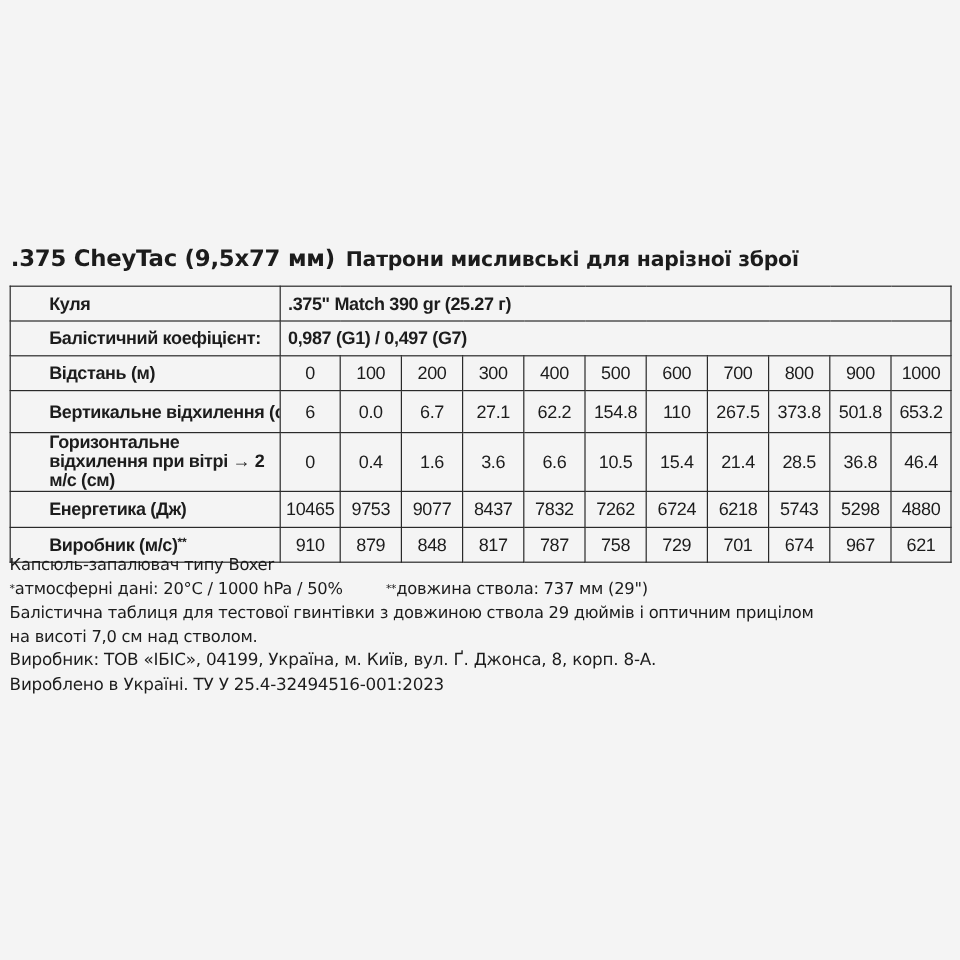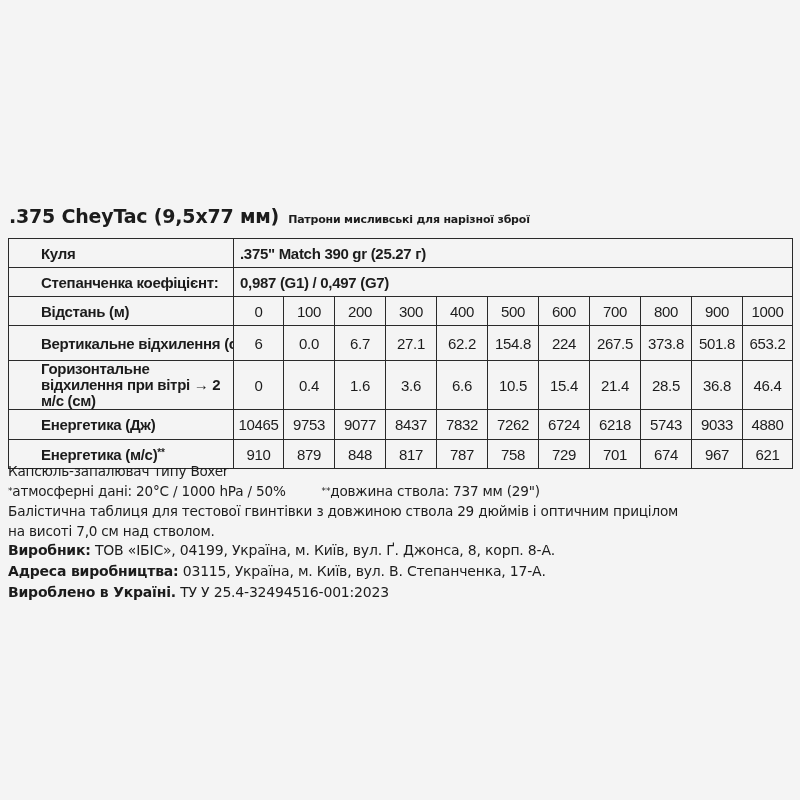--- a/index.html
+++ b/index.html
@@ -22,21 +22,21 @@
       white-space: nowrap;
       font-family: "DejaVu Sans", sans-serif;
     }
     .title .main {
       font-weight: bold;
       font-size: 19px;
       letter-spacing: -0.2px;
     }
     .title .sub {
       font-weight: bold;
-      font-size: 11px;
+      font-size: 17px;
       margin-left: 4px;
       letter-spacing: -0.2px;
     }
     table.ballistic {
       position: absolute;
       left: 8px;
       top: 238px;
       width: 784px;
       border-collapse: collapse;
       table-layout: fixed;
@@ -102,21 +102,21 @@
       position: absolute;
       left: 8px;
       top: 540px;
       font-family: "DejaVu Sans", sans-serif;
       font-size: 14px;
       line-height: 21px;
       letter-spacing: -0.2px;
       white-space: nowrap;
     }
     .company .line { display: block; }
-    .company b { font-weight: bold; }
+    .company b { font-weight: normal; }
   </style>
 </head>
 <body>
 
 <div class="title">
   <span class="main">.375 CheyTac (9,5x77 мм)</span>
   <span class="sub">Патрони мисливські для нарізної зброї</span>
 </div>
 
 <table class="ballistic">
@@ -133,21 +133,21 @@
     <col style="width:51px">
       <col style="width:51px">
       <col style="width:50px">
   </colgroup>
   <tbody>
       <tr class="mid">
     <td class="label">Куля</td>
     <td class="span-val" colspan="11">.375" Match 390 gr (25.27 г)</td>
   </tr>
   <tr class="mid">
-    <td class="label">Степанченка коефіцієнт:</td>
+    <td class="label">Балістичний коефіцієнт:</td>
     <td class="span-val" colspan="11">0,987 (G1) / 0,497 (G7)</td>
   </tr>
 
   <tr class="mid">
     <td class="label"><span>Відстань (м)</span></td>
     <td class="num">0</td>
     <td class="num">100</td>
     <td class="num">200</td>
     <td class="num">300</td>
     <td class="num">400</td>
@@ -160,21 +160,21 @@
   </tr>
 
   <tr class="tall">
     <td class="label"><span>Вертикальне відхилення (см)</span><sup class="mark">*</sup></td>
     <td class="num">6</td>
     <td class="num">0.0</td>
     <td class="num">6.7</td>
     <td class="num">27.1</td>
     <td class="num">62.2</td>
     <td class="num">154.8</td>
-    <td class="num">224</td>
+    <td class="num">110</td>
     <td class="num">267.5</td>
     <td class="num">373.8</td>
     <td class="num">501.8</td>
     <td class="num">653.2</td>
   </tr>
 
   <tr>
     <td class="label two-line" style="height:36px"><span>Горизонтальне відхилення при вітрі → 2 м/с (см)</span></td>
     <td class="num">0</td>
     <td class="num">0.4</td>
@@ -193,26 +193,26 @@
     <td class="label"><span>Енергетика (Дж)</span></td>
     <td class="num">10465</td>
     <td class="num">9753</td>
     <td class="num">9077</td>
     <td class="num">8437</td>
     <td class="num">7832</td>
     <td class="num">7262</td>
     <td class="num">6724</td>
     <td class="num">6218</td>
     <td class="num">5743</td>
-    <td class="num">9033</td>
+    <td class="num">5298</td>
     <td class="num">4880</td>
   </tr>
 
   <tr class="mid">
-    <td class="label"><span>Енергетика (м/с)</span><sup class="mark">**</sup></td>
+    <td class="label"><span>Виробник (м/с)</span><sup class="mark">**</sup></td>
     <td class="num">910</td>
     <td class="num">879</td>
     <td class="num">848</td>
     <td class="num">817</td>
     <td class="num">787</td>
     <td class="num">758</td>
     <td class="num">729</td>
     <td class="num">701</td>
     <td class="num">674</td>
     <td class="num">967</td>
@@ -229,20 +229,16 @@
   <span class="line">Балістична таблиця для тестової гвинтівки з довжиною ствола 29 дюймів і оптичним прицілом</span>
   <span class="line">на висоті 7,0 см над стволом.</span>
 </div>
 
 <div class="company">
   <span class="line">
     <b>Виробник:</b>
     <span>ТОВ «ІБІС», 04199, Україна, м. Київ, вул. Ґ. Джонса, 8, корп. 8-А.</span>
   </span>
   <span class="line">
-    <b>Адреса виробництва:</b>
-    <span>03115, Україна, м. Київ, вул. В. Степанченка, 17-А.</span>
-  </span>
-  <span class="line">
     <b>Вироблено в Україні.</b>
     <span>ТУ У 25.4-32494516-001:2023</span>
   </span>
 </div>
 
 </body></html>

